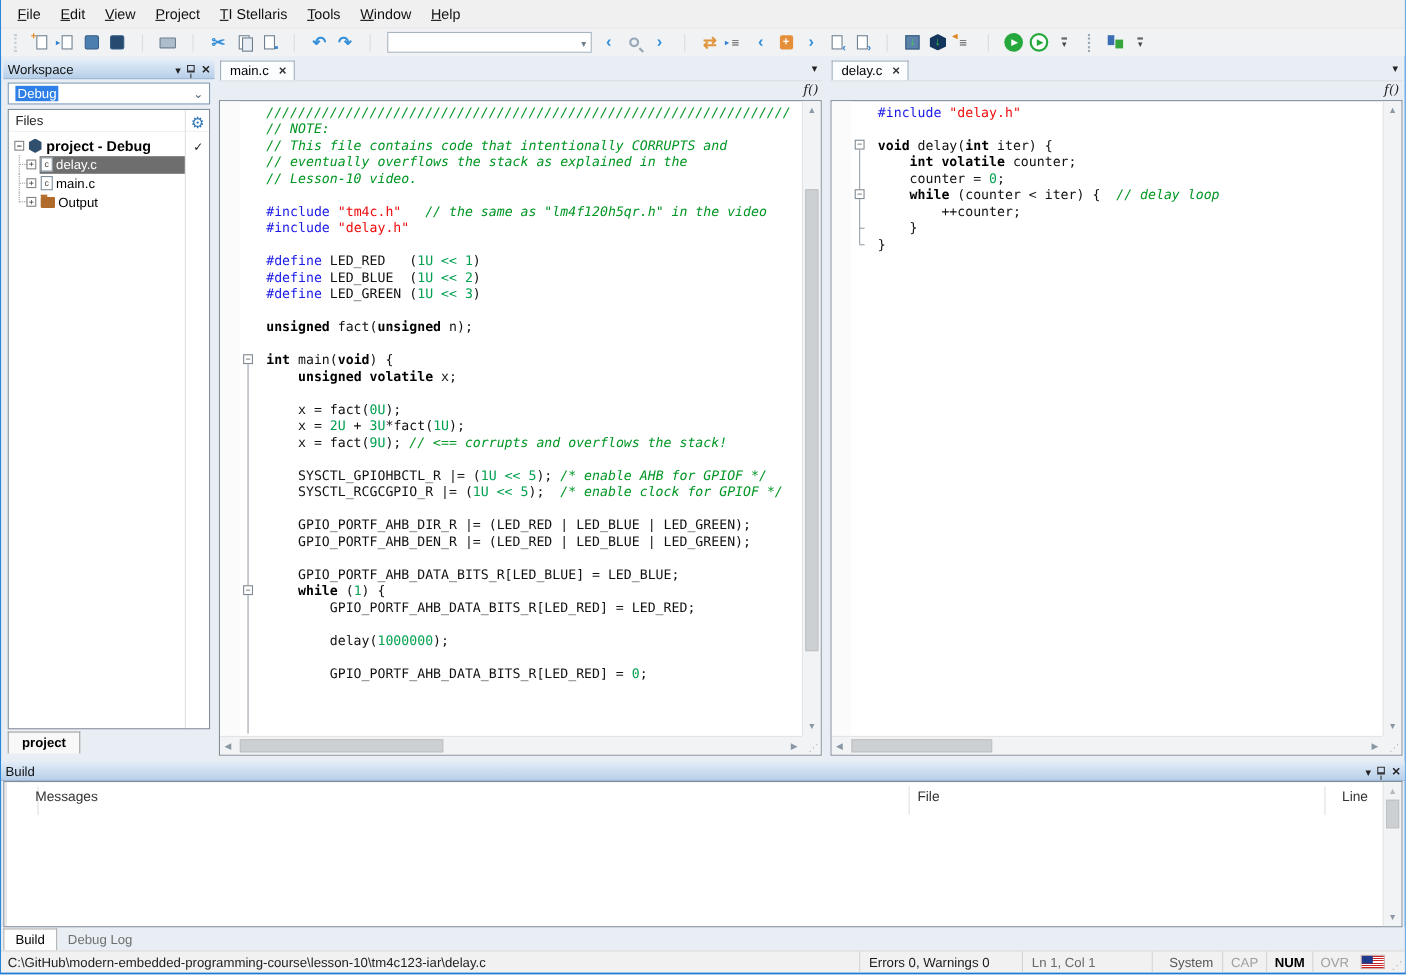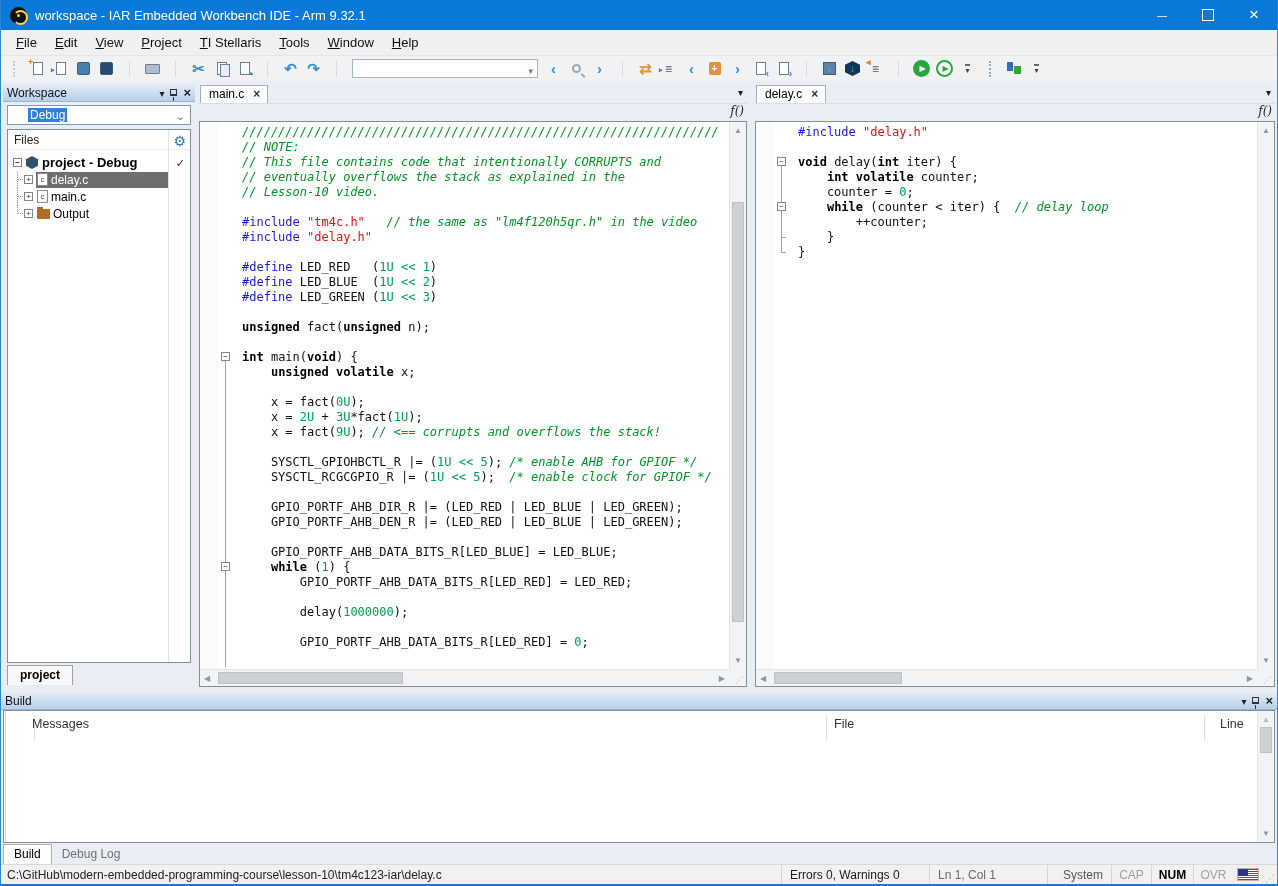--- a/index.html
+++ b/index.html
@@ -61,21 +61,21 @@
 
   
   .workspace { width:192px; display:flex; flex-direction:column; margin-right:4px; }
   .panel-header { height:18px; background:linear-gradient(#e3edf8,#b7cfe9); border-bottom:1px solid #9ab4d4; display:flex; align-items:center; padding:0 4px; font-size:12px; color:#111; }
   .ph-icons { margin-left:auto; display:flex; align-items:center; gap:6px; color:#333; }
   .i-chevdn::before { content:"▾"; font-size:10px; color:#222; }
   .i-pin { width:7px; height:7px; border:1px solid #333; border-bottom-width:2px; position:relative; display:inline-block; }
   .i-pin::after { content:""; position:absolute; left:2px; top:7px; width:1px; height:4px; background:#333; }
   .i-x::before { content:"×"; font-size:13px; font-weight:bold; color:#222; line-height:10px; }
   .ws-combo { margin:3px 4px 4px 4px; height:20px; border:1px solid #7c99b5; background:#fff; display:flex; align-items:center; }
-  .ws-combo .val { margin-left:20px; font-size:12px; background:#2e80e8; color:#fff; padding:0 2px; }
+  .ws-combo .val { margin-left:6px; font-size:12px; background:#2e80e8; color:#fff; padding:0 2px; }
   .ws-combo .ca { margin-left:auto; } .ws-combo .ca::before { content:"⌄"; color:#5a6b7c; font-size:11px; padding:0 5px; }
   .files-box { flex:1 1 auto; margin:0 4px; border:1px solid #828e9a; background:#fff; position:relative; font-size:12px; overflow:hidden; }
   .files-colline { position:absolute; top:0; bottom:0; right:21px; width:1px; background:#e2e2e2; }
   .files-head { height:20px; display:flex; align-items:center; padding-left:6px; border-bottom:1px solid #f0f0f0; font-size:12px; color:#222; }
   .i-gear { position:absolute; right:4px; top:3px; }
   .i-gear::before { content:"⚙"; color:#2e75b6; font-size:14px; }
   .tree { padding-top:4px; position:relative; }
   .trow { height:17px; display:flex; align-items:center; position:relative; }
   .trow .exp { width:9px; height:9px; border:1px solid #848484; background:#fff; display:inline-flex; align-items:center; justify-content:center; font-size:8px; line-height:7px; color:#333; flex:0 0 auto; }
   .exp.minus::before { content:"−"; } .exp.plus::before { content:"+"; }
@@ -164,29 +164,20 @@
   .flag { width:22px; height:13px; position:relative; background:repeating-linear-gradient(#c22 0 1px,#fff 1px 2px); border:1px solid #caa; }
   .flag::before { content:""; position:absolute; left:0; top:0; width:10px; height:7px; background:#223a8c; }
   .sb-grip { width:14px; height:100%; position:relative; }
   .sb-grip::before { content:"⋰"; position:absolute; right:2px; bottom:0; color:#b5b5b5; font-size:10px; }
 </style>
 </head>
 <body>
 
 <div class="app">
 
-  <div class="titlebar">
-    <span class="app-logo"></span>
-    <span class="title-text">workspace - IAR Embedded Workbench IDE - Arm 9.32.1</span>
-    <span class="win-controls">
-      <span class="win-btn wb-min"></span>
-      <span class="win-btn wb-max"></span>
-      <span class="win-btn wb-close"></span>
-    </span>
-  </div>
 
   <div class="menubar" id="menubar">
       <span class="menu-item"><u>F</u>ile</span>
       <span class="menu-item"><u>E</u>dit</span>
       <span class="menu-item"><u>V</u>iew</span>
       <span class="menu-item"><u>P</u>roject</span>
       <span class="menu-item"><u>T</u>I Stellaris</span>
       <span class="menu-item"><u>T</u>ools</span>
       <span class="menu-item"><u>W</u>indow</span>
       <span class="menu-item"><u>H</u>elp</span>

